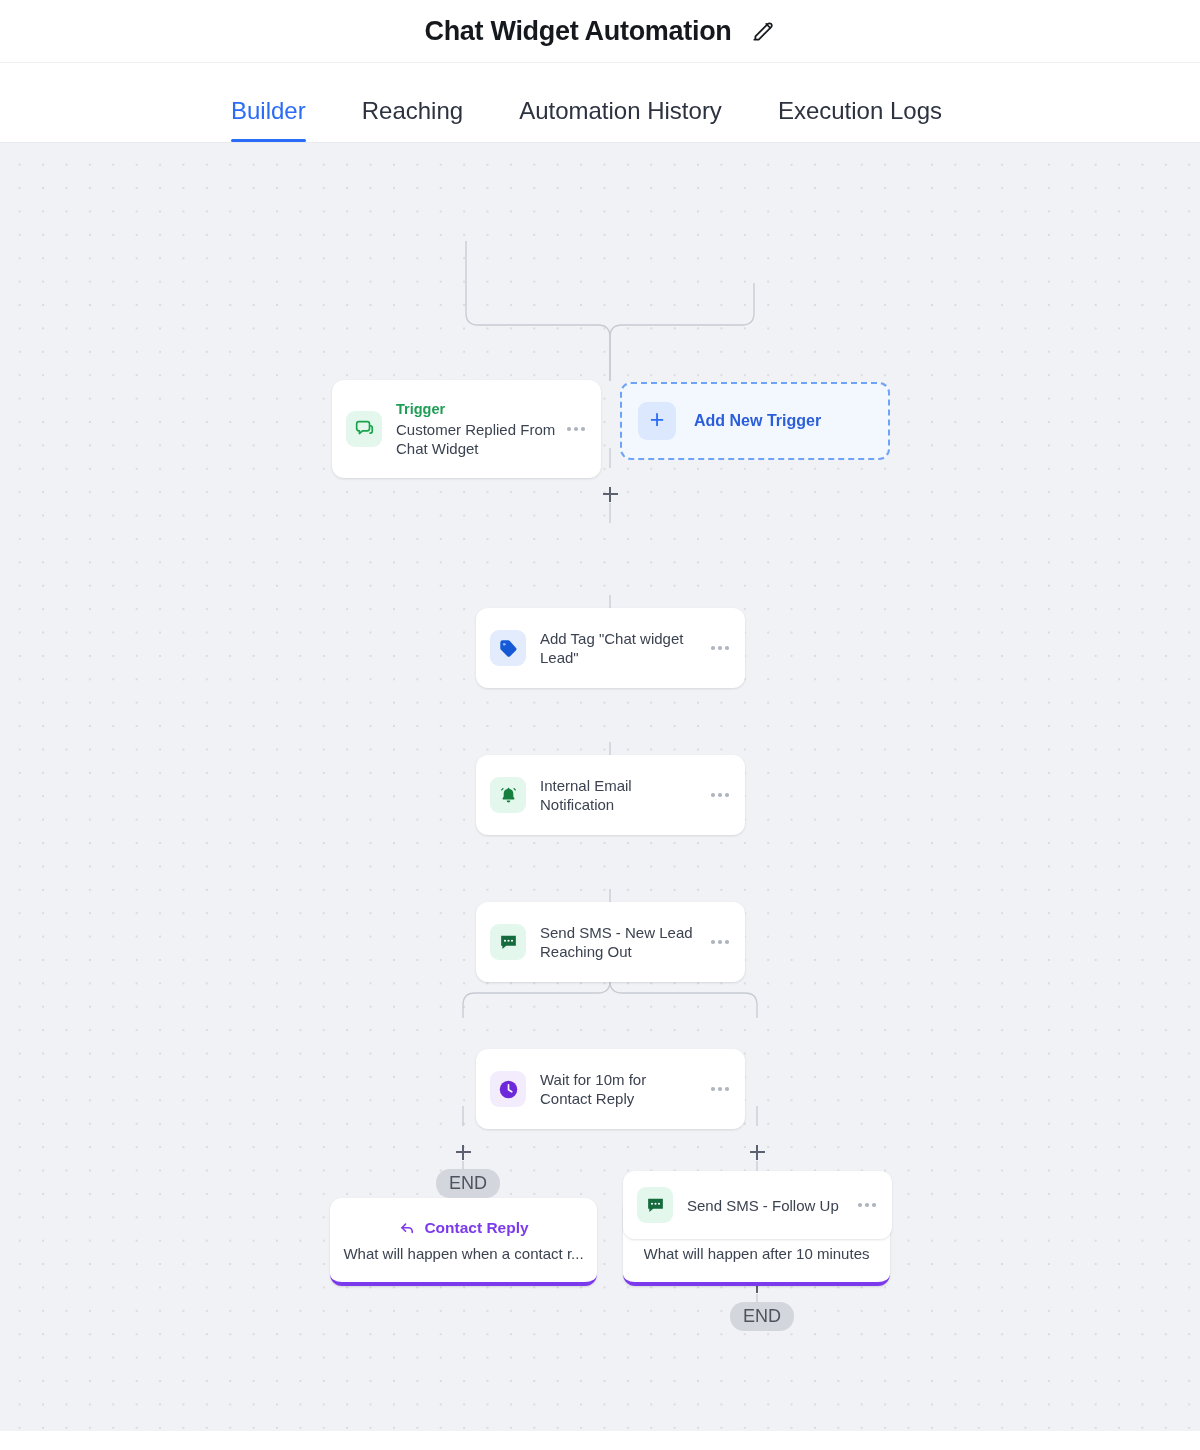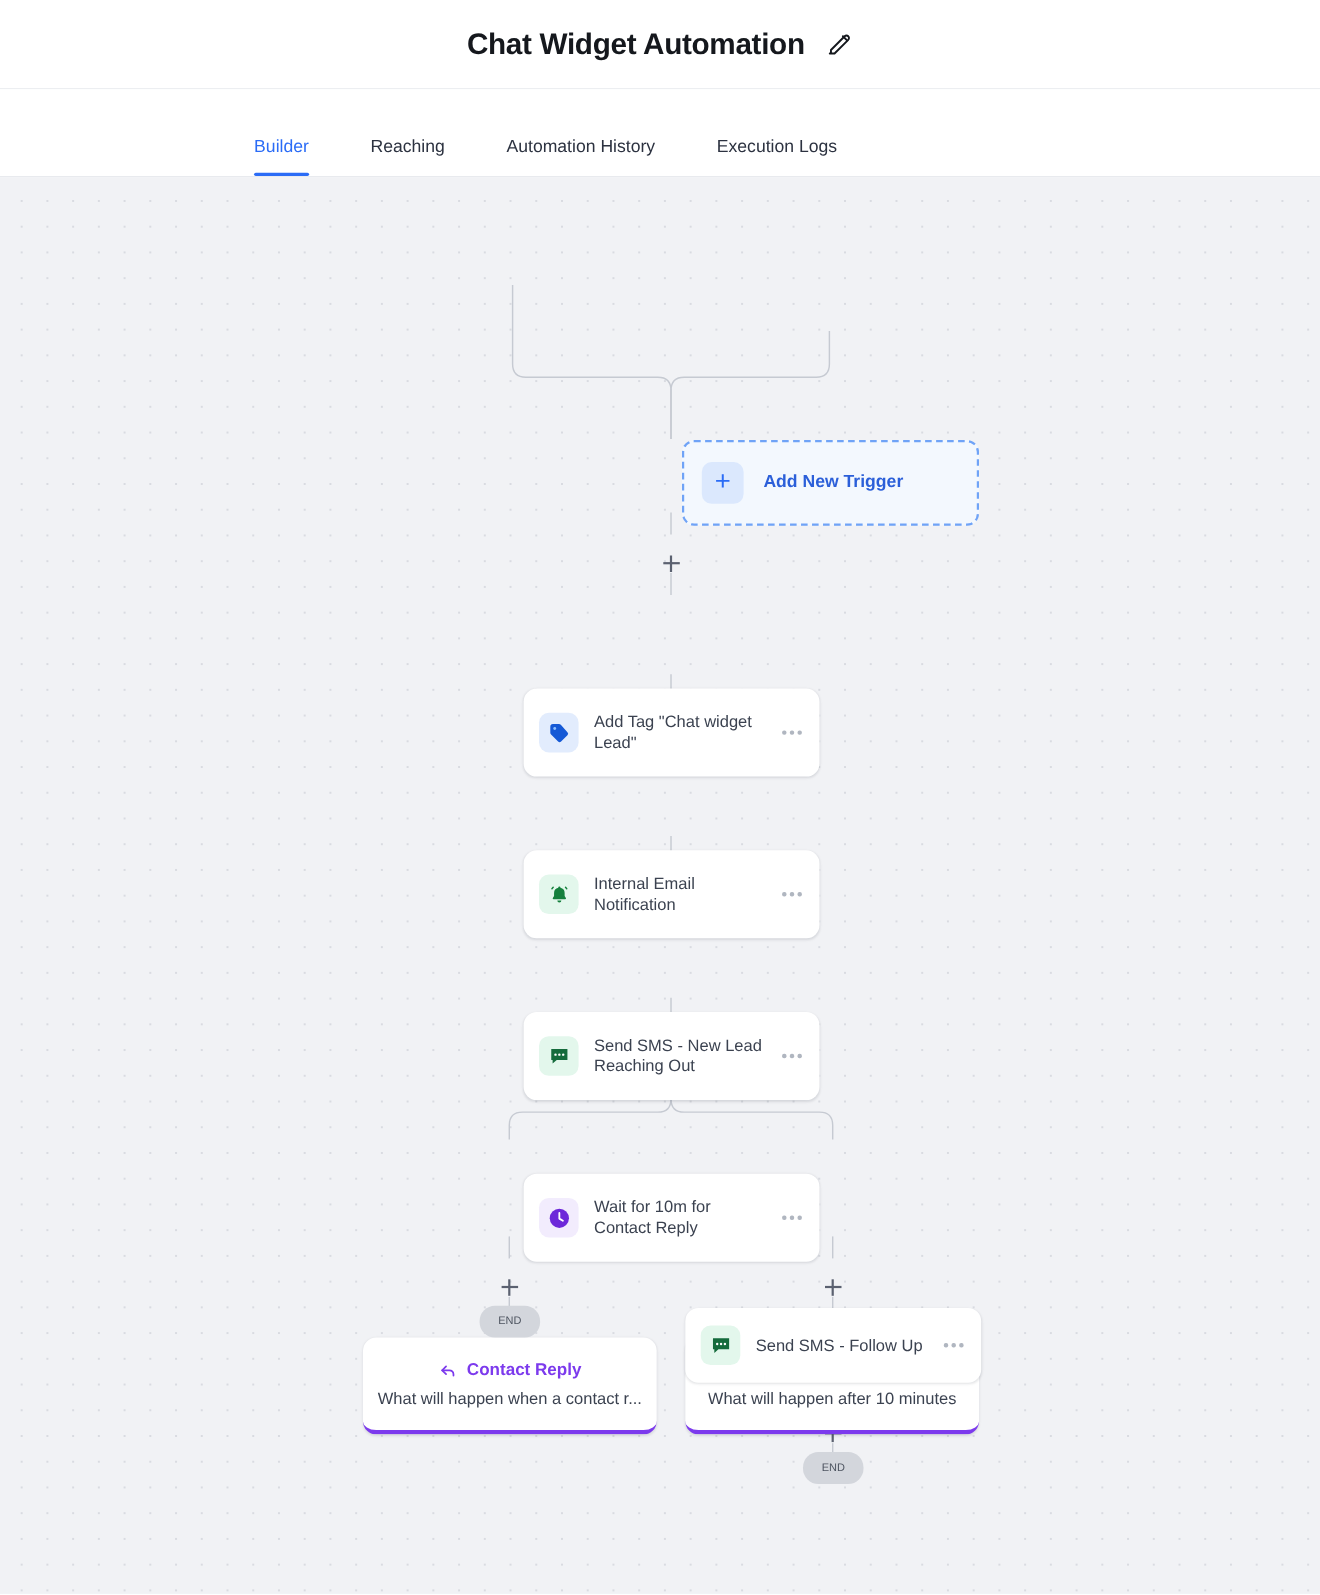--- a/index.html
+++ b/index.html
@@ -5,21 +5,21 @@
   * { box-sizing: border-box; margin: 0; padding: 0; }
   html, body {
     width: 1200px; height: 1450px;
     font-family: "Liberation Sans", sans-serif;
     background: #ffffff;
     overflow: hidden;
   }
 
   
   .header {
-    height: 81px;
+    height: 63px;
     background: #ffffff;
     display: flex;
     align-items: center;
     justify-content: center;
     border-bottom: 1px solid #eceef1;
     position: relative;
   }
   .header-title {
     font-size: 27px;
     font-weight: 700;
@@ -37,21 +37,21 @@
   .tabbar {
     height: 80px;
     background: #ffffff;
     display: flex;
     align-items: flex-end;
     padding-left: 231px;
     gap: 56px;
     border-bottom: 1px solid #e8eaee;
   }
   .tab {
-    font-size: 16px;
+    font-size: 24px;
     color: #2c3240;
     padding-bottom: 17px;
     cursor: pointer;
     position: relative;
     white-space: nowrap;
   }
   .tab.active {
     color: #2b6cf6;
     font-weight: 500;
   }
@@ -208,21 +208,21 @@
   .plus-node::after  { width: 1.6px; height: 15px; }
 
   
   .end-pill {
     position: absolute;
     background: #d3d6dc;
     border-radius: 14px;
     height: 29px;
     min-width: 55px;
     display: flex; align-items: center; justify-content: center;
-    font-size: 10px;
+    font-size: 18px;
     color: #4c535f;
     padding: 0 13px;
   }
 </style>
 </head>
 <body>
 
 <div class="header">
   <span class="header-title">Chat Widget Automation</span>
   <span class="edit-icon">
@@ -263,20 +263,37 @@
       <path d="M463,963 L463,983"></path>
       <path d="M463,1018 L463,1038"></path>
 
       <path d="M757,963 L757,983"></path>
       <path d="M757,1018 L757,1038"></path>
       <path d="M757,1096 L757,1116"></path>
       <path d="M757,1151 L757,1171"></path>
     </g>
   </svg>
 
+  <div class="node" style="left:332px; top:237px; width:269px; height:98px;">
+    <div class="node-icon" style="background:#e3f7ec;">
+      <svg width="22" height="22" viewBox="0 0 24 24" fill="none" stroke="#16a34a" stroke-width="1.8" stroke-linecap="round" stroke-linejoin="round">
+        <path d="M15.5 4H6.5A2.5 2.5 0 0 0 4 6.5v5A2.5 2.5 0 0 0 6.5 14H7v3l3.4-3h5.1A2.5 2.5 0 0 0 18 11.5v-5A2.5 2.5 0 0 0 15.5 4z"></path>
+        <path d="M18.5 8.5h.5A2 2 0 0 1 21 10.5v4A2 2 0 0 1 19 16.5h-.4"></path>
+      </svg>
+    </div>
+    <div class="node-body">
+      <div class="node-kicker">Trigger</div>
+      <div class="node-label" style="max-width:178px;">Customer Replied From Chat Widget</div>
+    </div>
+    <div class="dots">
+        <i></i>
+        <i></i>
+        <i></i>
+      </div>
+  </div>
 
   <div class="add-trigger" style="left:620px; top:239px; width:270px; height:78px;">
     <div class="plus-box">+</div>
     <div class="at-label">Add New Trigger</div>
   </div>
 
   <div class="plus-node" style="left:601px; top:342px;"></div>
   <div class="plus-node" style="left:601px; top:489px;"></div>
   <div class="plus-node" style="left:601px; top:636px;"></div>
   <div class="plus-node" style="left:601px; top:783px;"></div>

